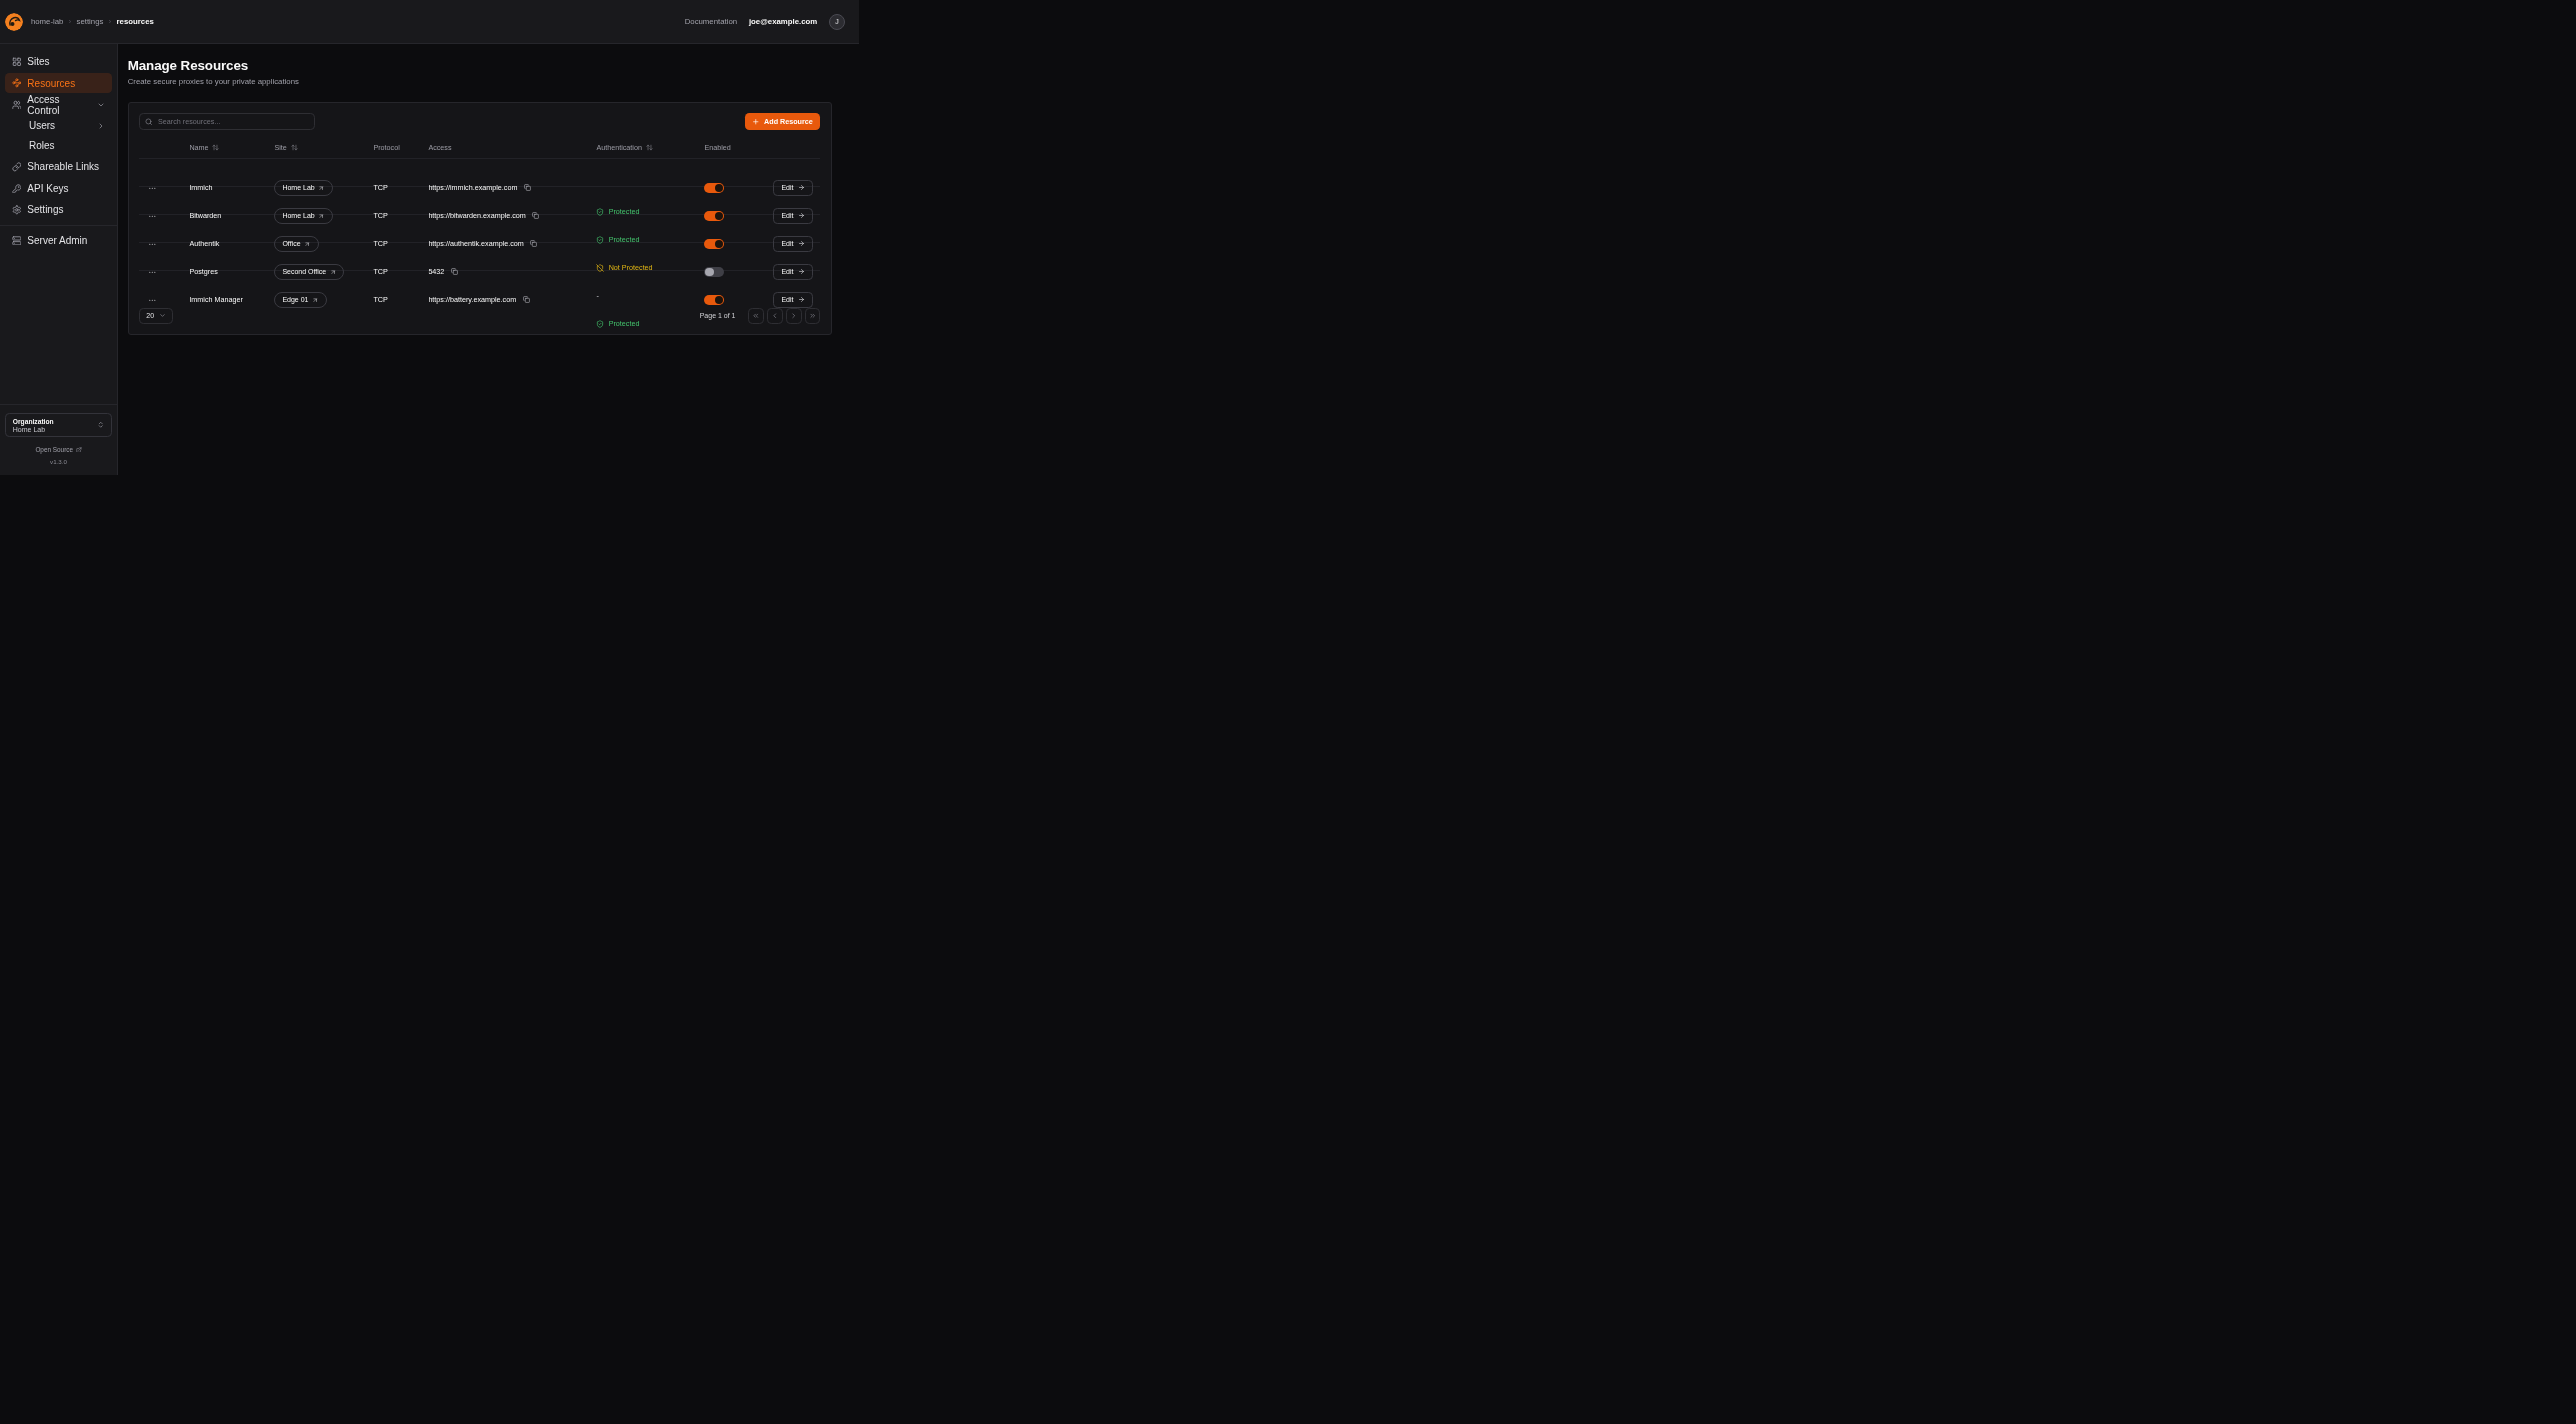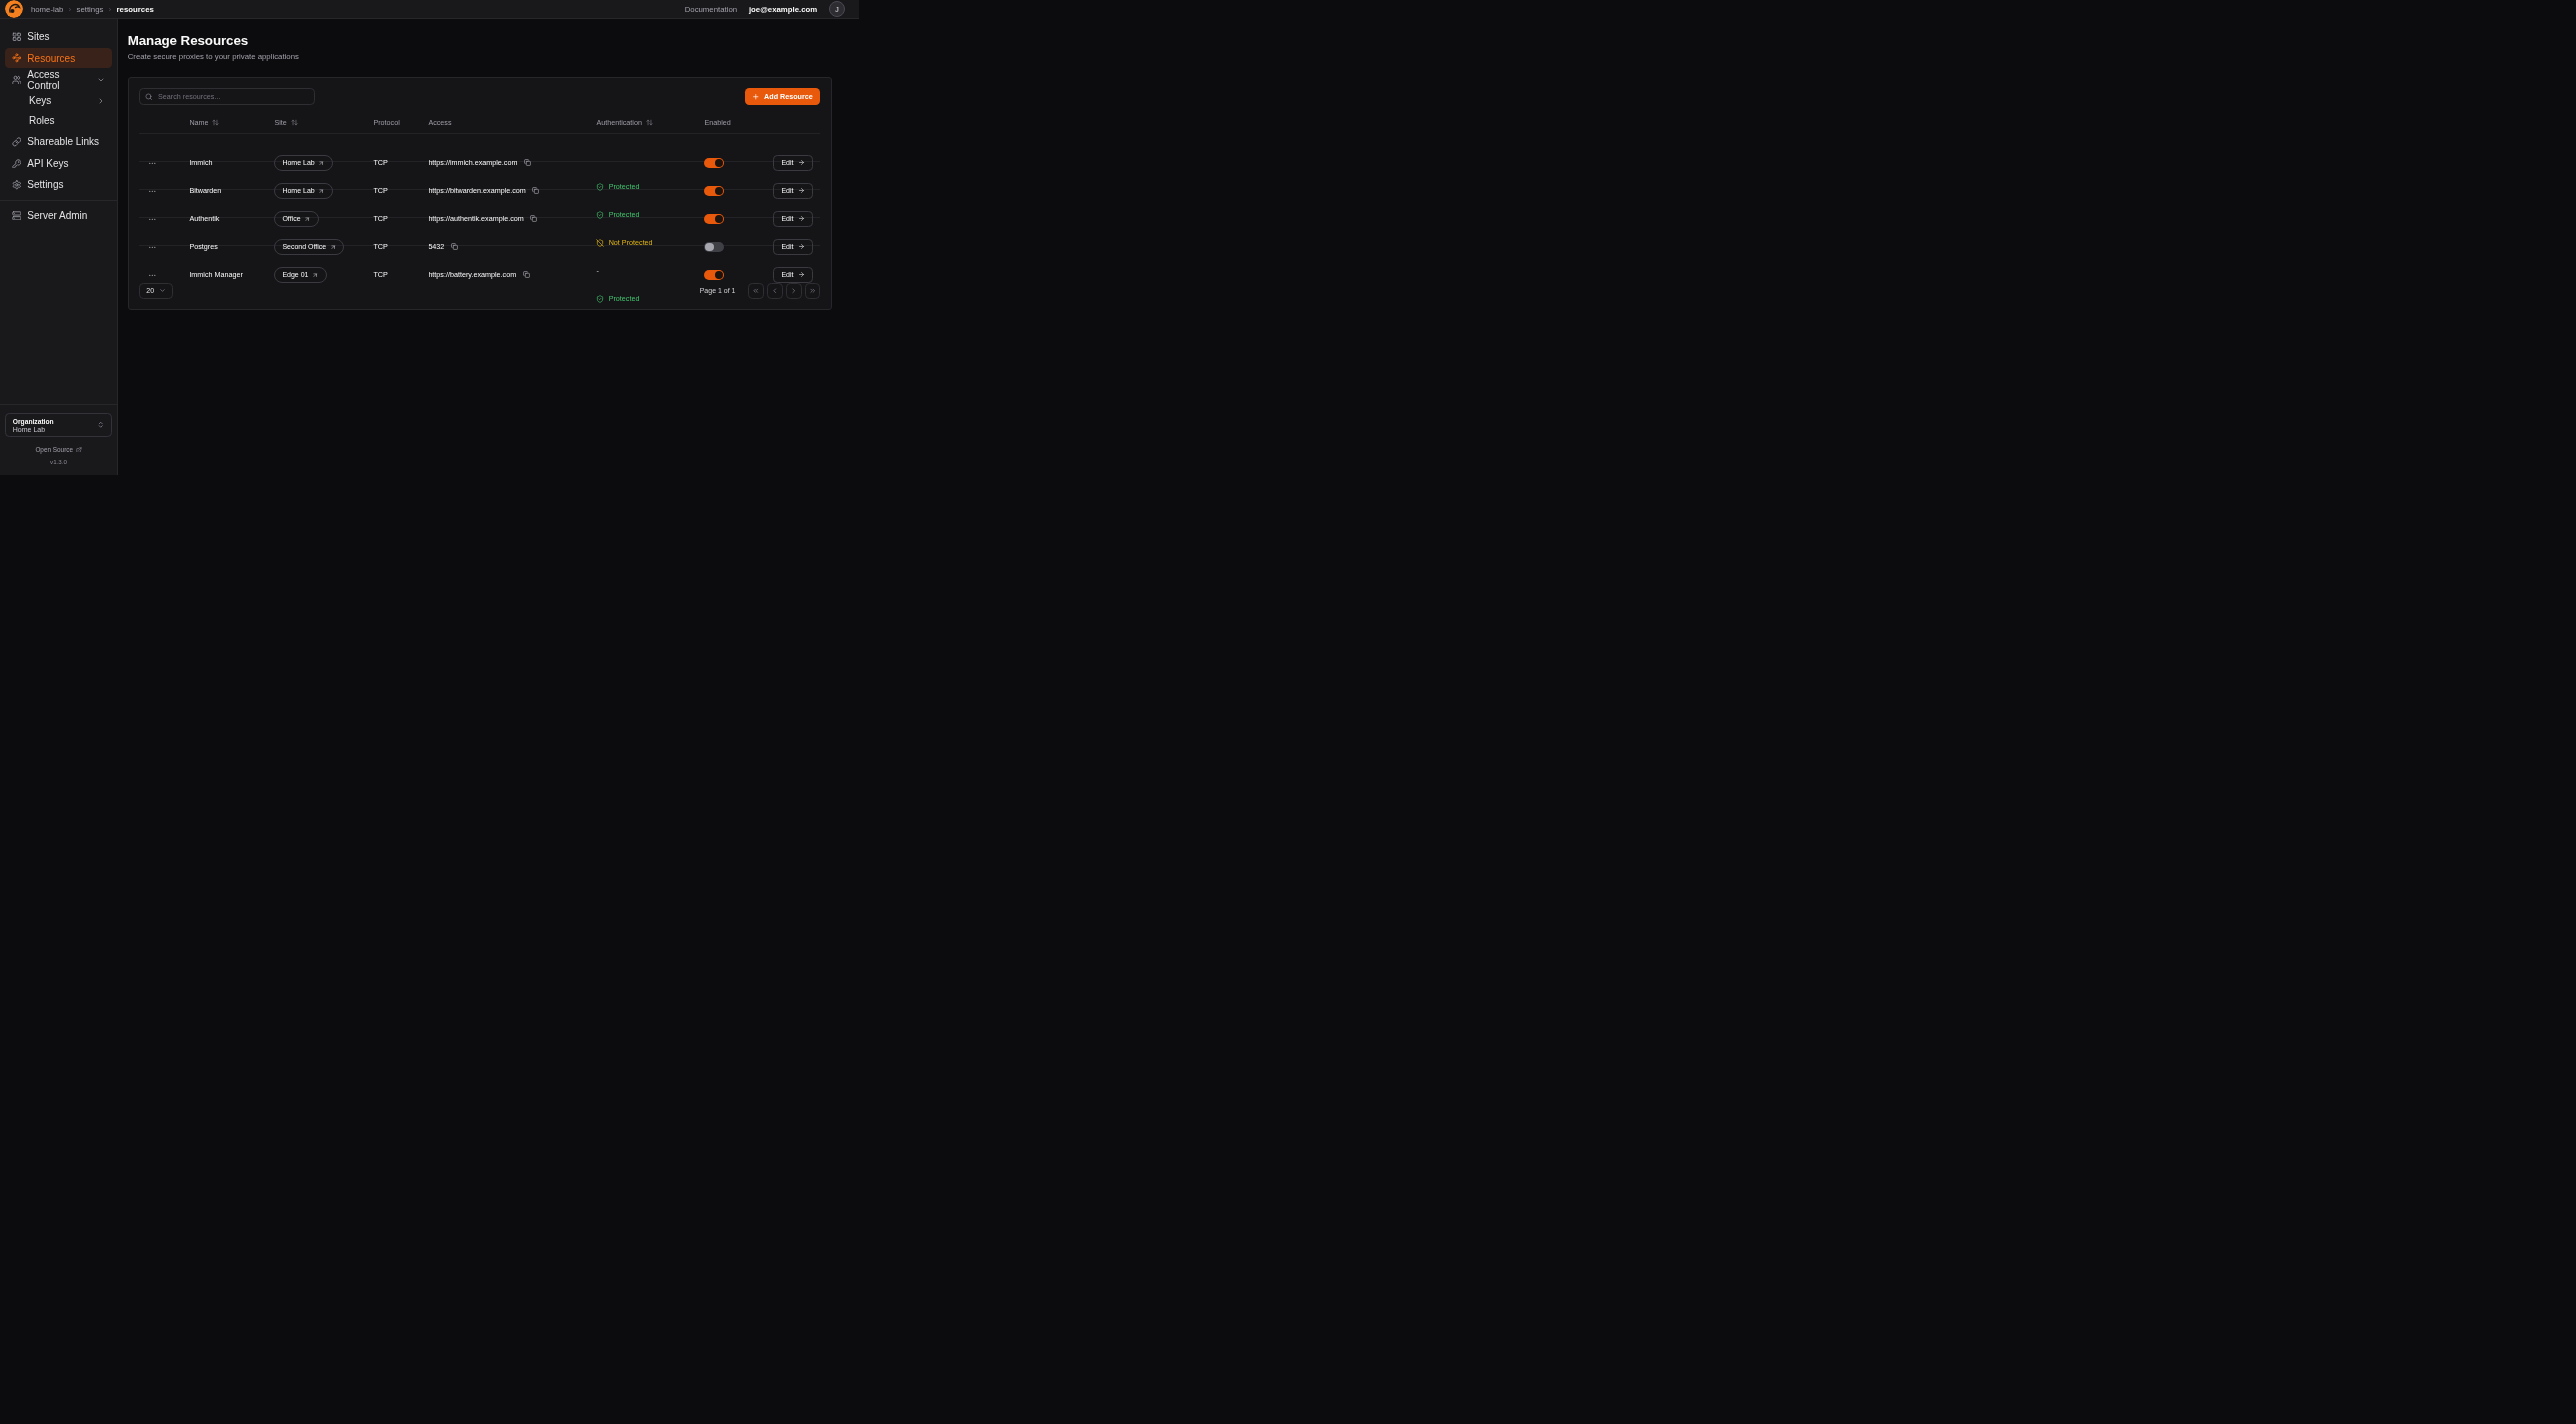--- a/index.html
+++ b/index.html
@@ -11,21 +11,21 @@
     overflow: hidden;
     font-size: 7.5px;
   }
   svg { display: block; flex-shrink: 0; }
   button { font-family: inherit; cursor: pointer; background: none; border: none; color: inherit; }
 
   .app { display: flex; flex-direction: column; height: 100%; }
 
   
   .topbar {
-    height: 19px; flex-shrink: 0;
+    height: 44px; flex-shrink: 0;
     background: #19191c;
     border-bottom: 0.5px solid #26262b;
     display: flex; align-items: center;
     padding: 0 14px 0 5.4px; gap: 7.5px;
   }
   .logo { width: 18px; height: 18px; border-radius: 50%; overflow: hidden; cursor: pointer; }
   .breadcrumb { display: flex; align-items: center; gap: 5.4px; font-size: 7.8px; }
   .crumb { color: #a1a1aa; cursor: pointer; }
   .crumb-sep { color: #55555e; font-size: 7px; }
   .crumb.current { color: #fafafa; font-weight: 700; cursor: default; }
@@ -245,21 +245,21 @@
         </span>
         <span>Access Control</span>
         <span class="trailing">
           <svg width="8" height="8" viewBox="0 0 24 24" fill="none" stroke="currentColor" stroke-width="2" stroke-linecap="round" stroke-linejoin="round">
               <path d="m6 9 6 6 6-6"></path>
             </svg>
         </span>
       </div>
 
       <div class="nav-item sub">
-        <span>Keys</span>
+        <span>Users</span>
         <span class="trailing">
           <svg width="8" height="8" viewBox="0 0 24 24" fill="none" stroke="currentColor" stroke-width="2" stroke-linecap="round" stroke-linejoin="round">
               <path d="m9 18 6-6-6-6"></path>
             </svg>
         </span>
       </div>
 
       <div class="nav-item sub">
         <span>Roles</span>
       </div>

